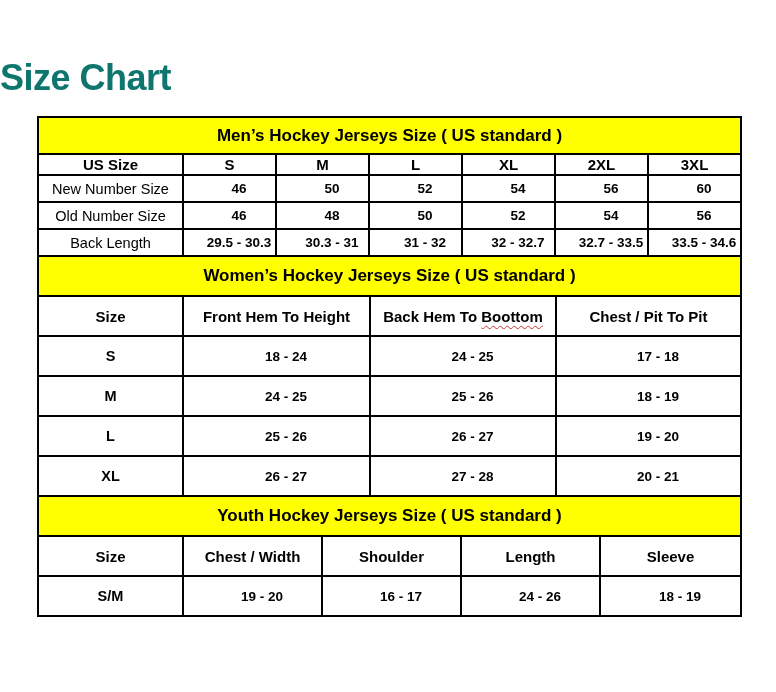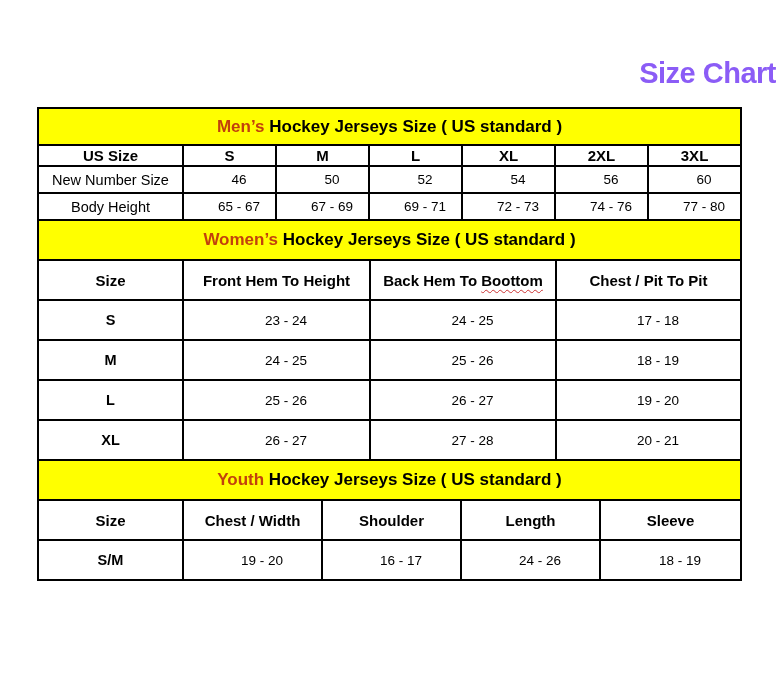--- a/index.html
+++ b/index.html
@@ -6,24 +6,24 @@
   html, body { margin: 0; padding: 0; }
   body {
     width: 776px; height: 692px;
     background: #ffffff;
     font-family: "Liberation Sans", sans-serif;
     color: #000000;
     overflow: hidden;
   }
   .page-title {
     margin: 57px 0 0 0;
-    text-align: right;
-    font-size: 29px;
+    text-align: left;
+    font-size: 36px;
     font-weight: 700;
-    color: #8b5cf6;
+    color: #0f766e;
     letter-spacing: -0.5px;
   }
   .chart-wrap { margin: 17px 0 0 37px; width: 703px; }
   table.tbl {
     border-collapse: collapse;
     table-layout: fixed;
     width: 703px;
   }
   table.tbl + table.tbl { margin-top: -2px; }
   .tbl td {
@@ -34,26 +34,26 @@
     overflow: hidden;
     white-space: nowrap;
   }
   tr.band td {
     background: #FFFF00;
     font-weight: 700;
     font-size: 17px;
     height: 37px;
     letter-spacing: 0px;
   }
-  .red { color: #c2410c; }
+  .red { color: #000000; }
   tr.head td { font-weight: 700; font-size: 15px; height: 21px; }
   td.rlabel { font-size: 14.5px; height: 27px; }
   table.mens td.rlabel { font-weight: 400; border-radius: 10px; }
   table.womens td.rlabel, table.youth td.rlabel { font-weight: 700; }
-  td.val { font-size: 13.5px; font-weight: 400; padding-left: 21px; }
+  td.val { font-size: 13.5px; font-weight: 700; padding-left: 21px; }
   table.womens td, table.youth td { height: 40px; }
   .squiggle {
     text-decoration-line: underline;
     text-decoration-style: wavy;
     text-decoration-color: #CC3333;
     text-decoration-thickness: 1px;
     text-underline-offset: 3px;
   }
 </style>
 </head>
@@ -89,27 +89,36 @@
     <tr>
       <td class="rlabel">New Number Size</td>
       <td class="val">46</td>
       <td class="val">50</td>
       <td class="val">52</td>
       <td class="val">54</td>
       <td class="val">56</td>
       <td class="val">60</td>
     </tr>
     <tr>
-      <td class="rlabel">Body Height</td>
-      <td class="val">65 - 67</td>
-      <td class="val">67 - 69</td>
-      <td class="val">69 - 71</td>
-      <td class="val">72 - 73</td>
-      <td class="val">74 - 76</td>
-      <td class="val">77 - 80</td>
+      <td class="rlabel">Old Number Size</td>
+      <td class="val">46</td>
+      <td class="val">48</td>
+      <td class="val">50</td>
+      <td class="val">52</td>
+      <td class="val">54</td>
+      <td class="val">56</td>
+    </tr>
+    <tr>
+      <td class="rlabel">Back Length</td>
+      <td class="val">29.5 - 30.3</td>
+      <td class="val">30.3 - 31</td>
+      <td class="val">31 - 32</td>
+      <td class="val">32 - 32.7</td>
+      <td class="val">32.7 - 33.5</td>
+      <td class="val">33.5 - 34.6</td>
     </tr>
   </tbody>
     </table>
 
   <table class="tbl womens">
     <colgroup>
       <col style="width:145px">
         <col style="width:187px">
         <col style="width:186px">
         <col style="width:185px">
@@ -119,21 +128,21 @@
       <td colspan="4"><span class="red">Women’s</span><span> Hockey Jerseys Size ( US standard )</span></td>
     </tr>
     <tr class="head">
       <td>Size</td>
       <td>Front Hem To Height</td>
       <td><span>Back Hem To </span><span class="squiggle">Boottom</span></td>
       <td>Chest / Pit To Pit</td>
     </tr>
     <tr>
       <td class="rlabel">S</td>
-      <td class="val">23 - 24</td>
+      <td class="val">18 - 24</td>
       <td class="val">24 - 25</td>
       <td class="val">17 - 18</td>
     </tr>
     <tr>
       <td class="rlabel">M</td>
       <td class="val">24 - 25</td>
       <td class="val">25 - 26</td>
       <td class="val">18 - 19</td>
     </tr>
     <tr>

